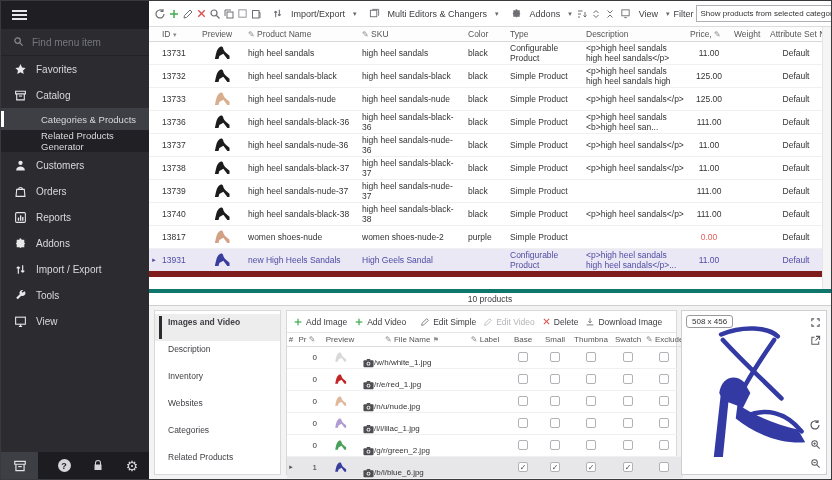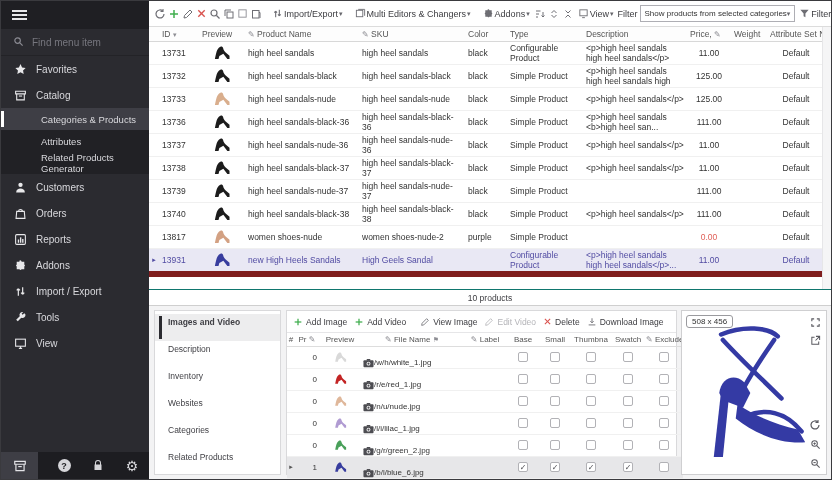--- a/index.html
+++ b/index.html
@@ -23,42 +23,42 @@
   .sb-bcell.active{background:#3e3e45;}
   .sb-spacer{flex:1;}
   .sb-bico{width:34px;height:27px;display:flex;align-items:center;justify-content:center;color:#d6d6da;cursor:pointer;}
   .qmark{width:13px;height:13px;border-radius:50%;background:#d6d6da;color:#1d1d21;font-size:9px;font-weight:bold;display:flex;align-items:center;justify-content:center;}
   .gear{font-size:14px;color:#d6d6da;line-height:1;}
 
   
   .main{flex:1;display:flex;flex-direction:column;min-width:0;}
   .toolbar{height:26px;flex:0 0 26px;display:flex;align-items:center;padding:0 5px;gap:2px;font-size:9px;color:#3c3c40;border-bottom:1px solid #dcdcdc;background:#fff;white-space:nowrap;}
   .tbi{width:17px;height:18px;display:flex;align-items:center;justify-content:center;cursor:pointer;color:#6e6e74;}
-  .tbtn{display:flex;align-items:center;gap:1px;cursor:pointer;padding:0 2px;}
+  .tbtn{display:flex;align-items:center;gap:8px;cursor:pointer;padding:0 2px;}
   .caret{font-size:7px;color:#66666c;}
   .sep{width:1px;height:15px;background:#e2e2e2;margin:0 2px;}
   .fsel{height:17px;width:177px;border:1px solid #aeaeb4;background:#fff;display:flex;align-items:center;justify-content:space-between;padding:0 4px;font-size:8px;color:#333;cursor:pointer;}
 
   
   .gridwrap{position:relative;height:262px;flex:0 0 262px;background:#fff;}
   .vscroll{position:absolute;top:0;right:0;bottom:0;width:9px;background:#f5f5f6;border-left:1px solid #e6e6e8;}
   table.grid{border-collapse:collapse;table-layout:fixed;width:calc(100% - 9px);font-size:8.5px;color:#333;}
   table.grid th{height:14px;font-weight:normal;color:#555;border-bottom:1px solid #d8d8d8;background:#fdfdfd;text-align:left;padding:0 3px;overflow:hidden;white-space:nowrap;}
   table.grid td{border-bottom:1px solid #f0f0f0;padding:0 3px;height:23px;overflow:hidden;}
   td.ctr,th.ctr{text-align:center;}
   .desc{line-height:10px;max-height:20px;overflow:hidden;}
   tr.sel-row{background:#e9e8f4;}
   tr.sel-row td{color:#514ba2;border-bottom:6px solid #7f1d1d;}
   .price-red{color:#e06058;}
   .mark{color:#555;font-size:7px;text-align:center;padding:0 !important;}
   .pencil{color:#8d8d93;font-size:8px;}
   .sortico{color:#8d8d93;font-size:7px;}
   .shoecell{text-align:center;}
 
-  .statusbar{height:17px;flex:0 0 17px;border-top:1px solid #0f766e;border-bottom:1px solid #cfcfcf;display:flex;align-items:center;justify-content:center;font-size:8.5px;color:#3c3c40;background:#fff;}
+  .statusbar{height:17px;flex:0 0 17px;border-top:4px solid #0f766e;border-bottom:1px solid #cfcfcf;display:flex;align-items:center;justify-content:center;font-size:8.5px;color:#3c3c40;background:#fff;}
 
   
   .bottom{flex:1;display:flex;background:#f3f3f4;min-height:0;}
   .tabs{width:127px;flex:0 0 127px;margin:4px 3px 4px 5px;background:#fff;border:1px solid #d9d9db;padding:3px 0;list-style:none;font-size:8.5px;color:#3f3f44;overflow:hidden;}
   .tabs li{height:27px;line-height:17px;padding-left:13px;position:relative;cursor:pointer;}
   .tabs li.active{background:#ededee;font-weight:bold;}
   .tabs li.active::before{content:"";position:absolute;left:4px;top:2px;bottom:2px;width:3px;background:#2b2b30;}
 
   .imgpane{flex:1;min-width:0;margin:4px 2px;background:#fff;border:1px solid #d9d9db;display:flex;flex-direction:column;}
   .imgtb{height:22px;flex:0 0 22px;display:flex;align-items:center;gap:3px;padding:0 4px;font-size:8.5px;color:#3c3c40;border-bottom:1px solid #e6e6e8;white-space:nowrap;overflow:hidden;}
@@ -114,23 +114,20 @@
             <svg width="13" height="13" viewBox="0 0 24 24" fill="none" stroke="#e8e8ea" stroke-width="2">
               <path d="M3 4h18v5H3z"></path>
               <path d="M5 9v11h14V9"></path>
               <path d="M9 13h6"></path>
             </svg>
           </span>
           <span>Catalog</span>
         </div>
         <div class="sb-item sub sel">
           <span>Categories &amp; Products</span>
-        </div>
-        <div class="sb-item sub">
-          <span>Attributes</span>
         </div>
         <div class="sb-item sub">
           <span>Related Products Generator</span>
         </div>
         <div class="sb-item">
           <span class="ic">
             <svg width="13" height="13" viewBox="0 0 24 24" fill="#e8e8ea">
               <circle cx="12" cy="7" r="4"></circle>
               <path d="M4 21c0-5 4-7 8-7s8 2 8 7z"></path>
             </svg>
@@ -562,21 +559,21 @@
                 <line x1="12" y1="4" x2="12" y2="20"></line>
                 <line x1="4" y1="12" x2="20" y2="12"></line>
               </svg>
             <span>Add Video</span>
           </span>
           <span class="sep"></span>
           <span class="tbtn">
             <svg width="10" height="10" viewBox="0 0 24 24" fill="none" stroke="#6e6e74" stroke-width="2">
                 <path d="M4 20l1-5L16 4l4 4L9 19z"></path>
               </svg>
-            <span>View Image</span>
+            <span>Edit Simple</span>
           </span>
           <span class="tbtn dis">
             <svg width="10" height="10" viewBox="0 0 24 24" fill="none" stroke="#b4b4b8" stroke-width="2">
                 <path d="M4 20l1-5L16 4l4 4L9 19z"></path>
               </svg>
             <span>Edit Video</span>
           </span>
           <span class="tbtn">
             <svg width="9" height="9" viewBox="0 0 24 24" fill="none" stroke="#d9534f" stroke-width="3">
                 <line x1="5" y1="5" x2="19" y2="19"></line>

